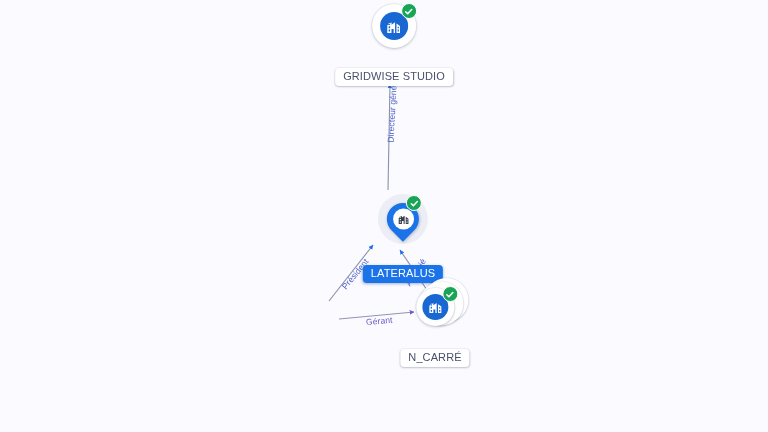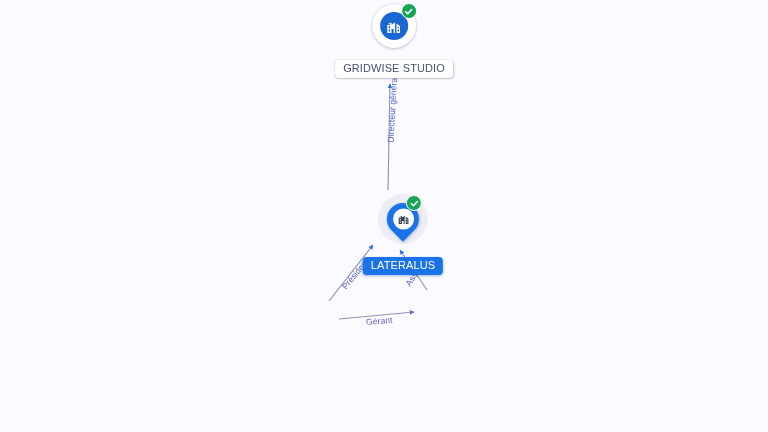--- a/index.html
+++ b/index.html
@@ -126,21 +126,21 @@
     right: -1px;
     display: flex;
     align-items: center;
     justify-content: center;
     z-index: 4;
   }
   .badge-check svg { display: block; }
 
   
   .node-label {
-    margin-top: 12px;
+    margin-top: 20px;
     padding: 3px 8px 4px;
     border-radius: 4px;
     background: #ffffff;
     color: #48516b;
     font-size: 11px;
     line-height: 11px;
     letter-spacing: .1px;
     white-space: nowrap;
     box-shadow: 0 1px 2px rgba(30,35,70,.22), 0 0 0 1px rgba(60,65,110,.05);
   }
@@ -223,14 +223,33 @@
       <div class="badge-check" style="top:2px; right:7px;">
         <svg width="9" height="9" viewBox="0 0 24 24" fill="none" stroke="#ffffff" stroke-width="4.2" stroke-linecap="round" stroke-linejoin="round">
           <path d="M4 12.6 L9.4 18 L20 6.6"></path>
         </svg>
       </div>
     </div>
     <div class="node-label selected">LATERALUS</div>
   </div>
 
 
+  <div class="node" style="left:435px; top:285px;">
+    <div style="position:relative; width:44px; height:44px; display:flex; align-items:center; justify-content:center;">
+      <div class="stack-back b1"></div>
+      <div class="stack-back b2"></div>
+      <div class="disc" style="width:38px; height:38px;">
+        <div class="inner-circle" style="width:26px; height:26px;">
+          <svg width="16" height="16" viewBox="0 0 24 24" fill="#ffffff">
+            <path d="M3 21V10.2l6-4.2v3.4l5-3.5V21h-2v-5.4h-3V21H3zm2-2h2v-2.6H5V19zm0-4.6h2v-2.6H5v2.6zm0-4.6h2V7.2H5V9.8zM16 21V7.9l5 3.5V21h-5zm1.6-2h1.8v-2.6h-1.8V19zm0-4.6h1.8v-1.9h-1.8v1.9z"></path>
+          </svg>
+        </div>
+        <div class="badge-check" style="top:-2px; right:-4px;">
+          <svg width="9" height="9" viewBox="0 0 24 24" fill="none" stroke="#ffffff" stroke-width="4.2" stroke-linecap="round" stroke-linejoin="round">
+            <path d="M4 12.6 L9.4 18 L20 6.6"></path>
+          </svg>
+        </div>
+      </div>
+    </div>
+    <div class="node-label">N_CARRÉ</div>
+  </div>
 
 </div>
 
 </body></html>

